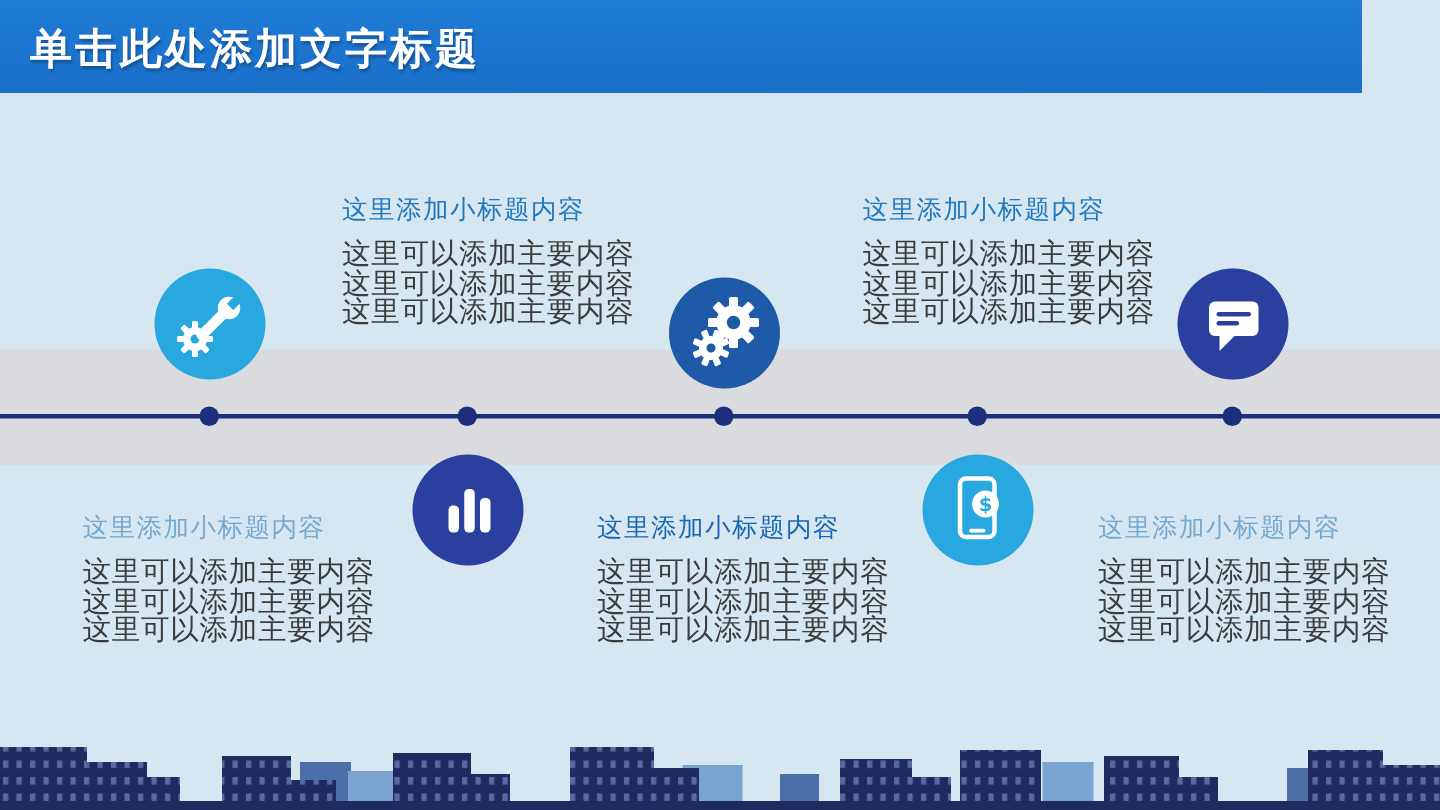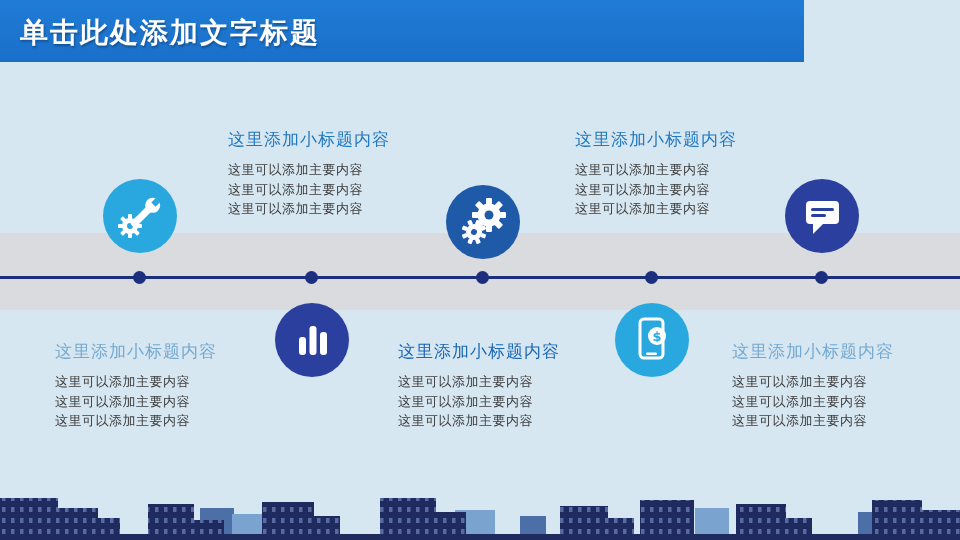--- a/index.html
+++ b/index.html
@@ -1,20 +1,20 @@
 <!DOCTYPE html>
 <html><head>
 <meta charset="utf-8">
 <style>
   html,body{margin:0;padding:0;}
   body{font-family:"Liberation Sans","DejaVu Sans",sans-serif;}
   .slide{position:relative;width:960px;height:540px;background:#d7e7f2;overflow:hidden;}
 
   
-  .header{position:absolute;left:0;top:0;width:804px;height:62px;
+  .header{position:absolute;left:0;top:0;width:908px;height:62px;
           background:linear-gradient(180deg,#1f7cd6 0%,#1a6fc9 100%);}
   .header-title{position:absolute;left:20px;top:14px;color:#ffffff;font-size:28px;
           font-weight:bold;letter-spacing:2px;text-shadow:1px 2px 2px rgba(0,0,0,0.28);}
 
   
   .band{position:absolute;left:0;top:233px;width:960px;height:77px;background:#dadbde;}
   .tline{position:absolute;left:0;top:276px;width:960px;height:3px;background:#1c2f7d;}
   .tdot{position:absolute;top:271px;width:13px;height:13px;border-radius:50%;background:#1c2f7d;}
   .tdot.d1{left:133px;} .tdot.d2{left:305px;} .tdot.d3{left:476px;}
   .tdot.d4{left:645px;} .tdot.d5{left:815px;}
@@ -26,21 +26,21 @@
   .c3{left:446px;top:185px;background:#1e5aa8;}
   .c4{left:615px;top:303px;background:#29a8e0;}
   .c5{left:785px;top:179px;background:#2b3f9e;}
   .circle svg{display:block;width:74px;height:74px;}
 
   
   .block{position:absolute;width:230px;}
   .bA{left:228px;top:128px;} .bB{left:575px;top:128px;}
   .bC{left:55px;top:340px;}  .bD{left:398px;top:340px;} .bE{left:732px;top:340px;}
   .block-heading{font-size:17px;font-weight:normal;letter-spacing:1px;margin:0 0 9px 0;}
-  .block-line{font-size:13px;color:#3c3c3c;line-height:19.5px;letter-spacing:0.5px;}
+  .block-line{font-size:19px;color:#3c3c3c;line-height:19.5px;letter-spacing:0.5px;}
 
   
   .skyline{position:absolute;left:0;bottom:0;width:960px;height:46px;}
   .skyline svg{display:block;}
 </style>
 </head>
 <body>
 
 <div class="slide">
 

